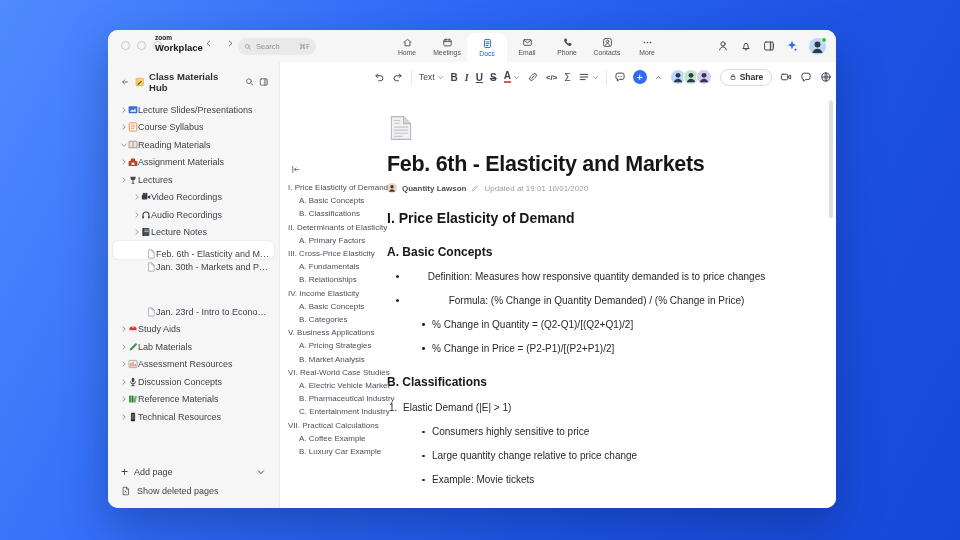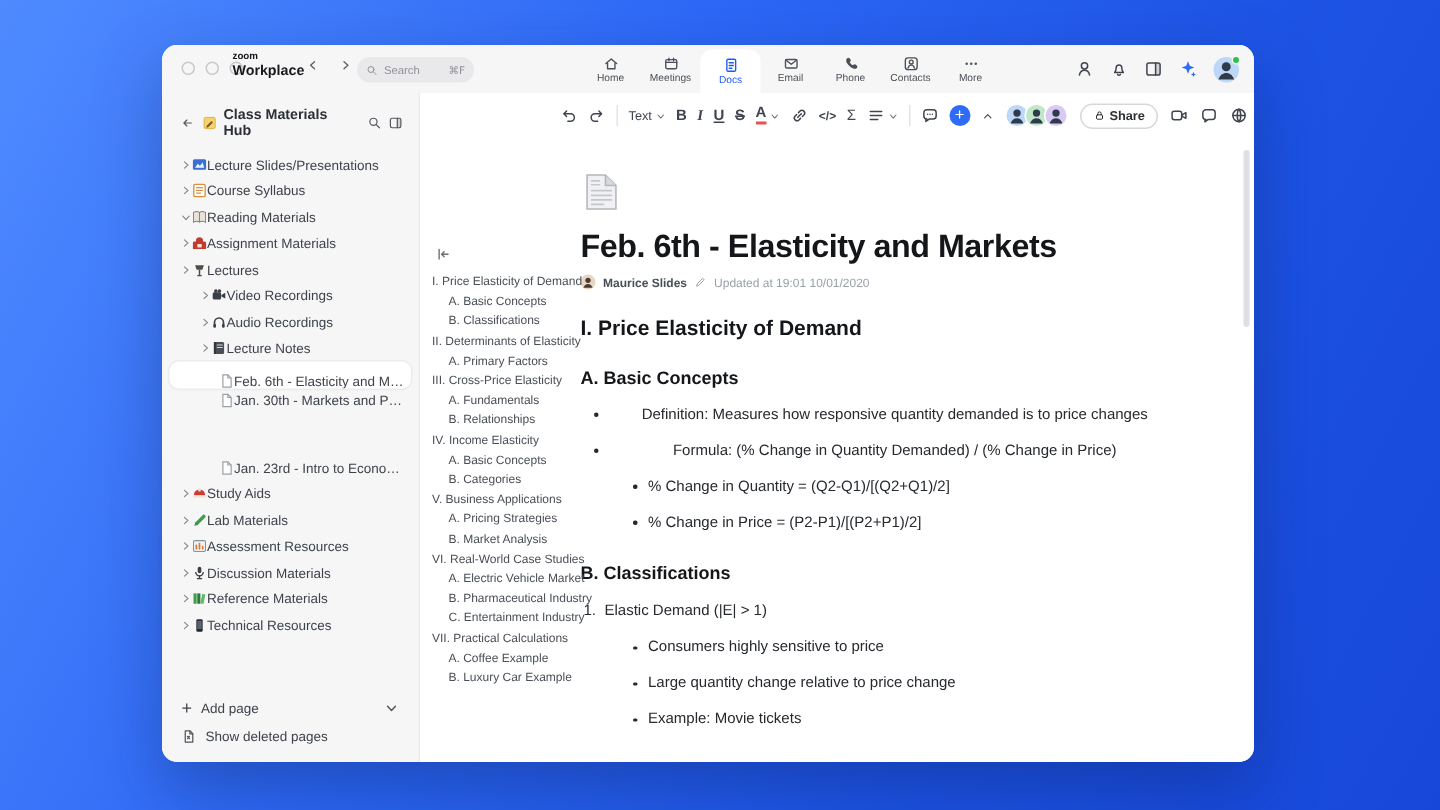--- a/index.html
+++ b/index.html
@@ -472,21 +472,21 @@
                 <path d="M3.7 2.4L6.6 5 3.7 7.6" stroke-width="1.2"></path>
               </svg>
             </span>
             <span class="tico">
               <svg style="width:100%;height:100%;display:block" viewBox="0 0 10 10">
                 <rect x="3.8" y="0.8" width="2.4" height="4.4" rx="1.2" fill="#3a3f45"></rect>
                 <path d="M2.5 4.4a2.5 2.5 0 005 0" fill="none" stroke="#3a3f45" stroke-width="0.9"></path>
                 <path d="M5 6.9v1.5M3.6 8.7h2.8" stroke="#3a3f45" stroke-width="0.9" stroke-linecap="round"></path>
               </svg>
             </span>
-            <span class="lbl">Discussion Materials</span>
+            <span class="lbl">Discussion Concepts</span>
           </div>
           <div class="row" style="padding-left: 7px;">
             <span class="chev">
               <svg class="st" style="width:100%;height:100%;display:block" viewBox="0 0 10 10">
                 <path d="M3.7 2.4L6.6 5 3.7 7.6" stroke-width="1.2"></path>
               </svg>
             </span>
             <span class="tico">
               <svg style="width:100%;height:100%;display:block" viewBox="0 0 10 10">
                 <rect x="1" y="1.6" width="2.1" height="6.9" fill="#3f9e4d"></rect>
@@ -714,21 +714,21 @@
         <div class="dtitle">Feb. 6th - Elasticity and Markets</div>
         <div class="byline">
           <span class="aav" id="author-av">
               <span style="display:block;width:100%;height:100%;color:#4a3a30">
                 <svg class="st" style="width:100%;height:100%;display:block" viewBox="0 0 12 12">
                   <circle class="f" cx="6" cy="4.6" r="2.1"></circle>
                   <path class="f" d="M2.3 10.6C3 8.5 4.4 7.5 6 7.5s3 1 3.7 3.1z"></path>
                 </svg>
               </span>
             </span>
-          <span class="an">Maurice Slides</span>
+          <span class="an">Quantity Lawson</span>
           <span class="ic" id="edit-ic">
               <svg class="st" style="width:100%;height:100%;display:block" viewBox="0 0 12 12">
                 <path d="M2.2 9.8l.6-2.1 4.8-4.8a1 1 0 011.5 1.5L4.3 9.2z"></path>
               </svg>
             </span>
           <span>Updated at 19:01 10/01/2020</span>
         </div>
         <div id="doc-blocks">
             <div class="blk h2">I. Price Elasticity of Demand</div>
             <div class="blk h3">A. Basic Concepts</div>

